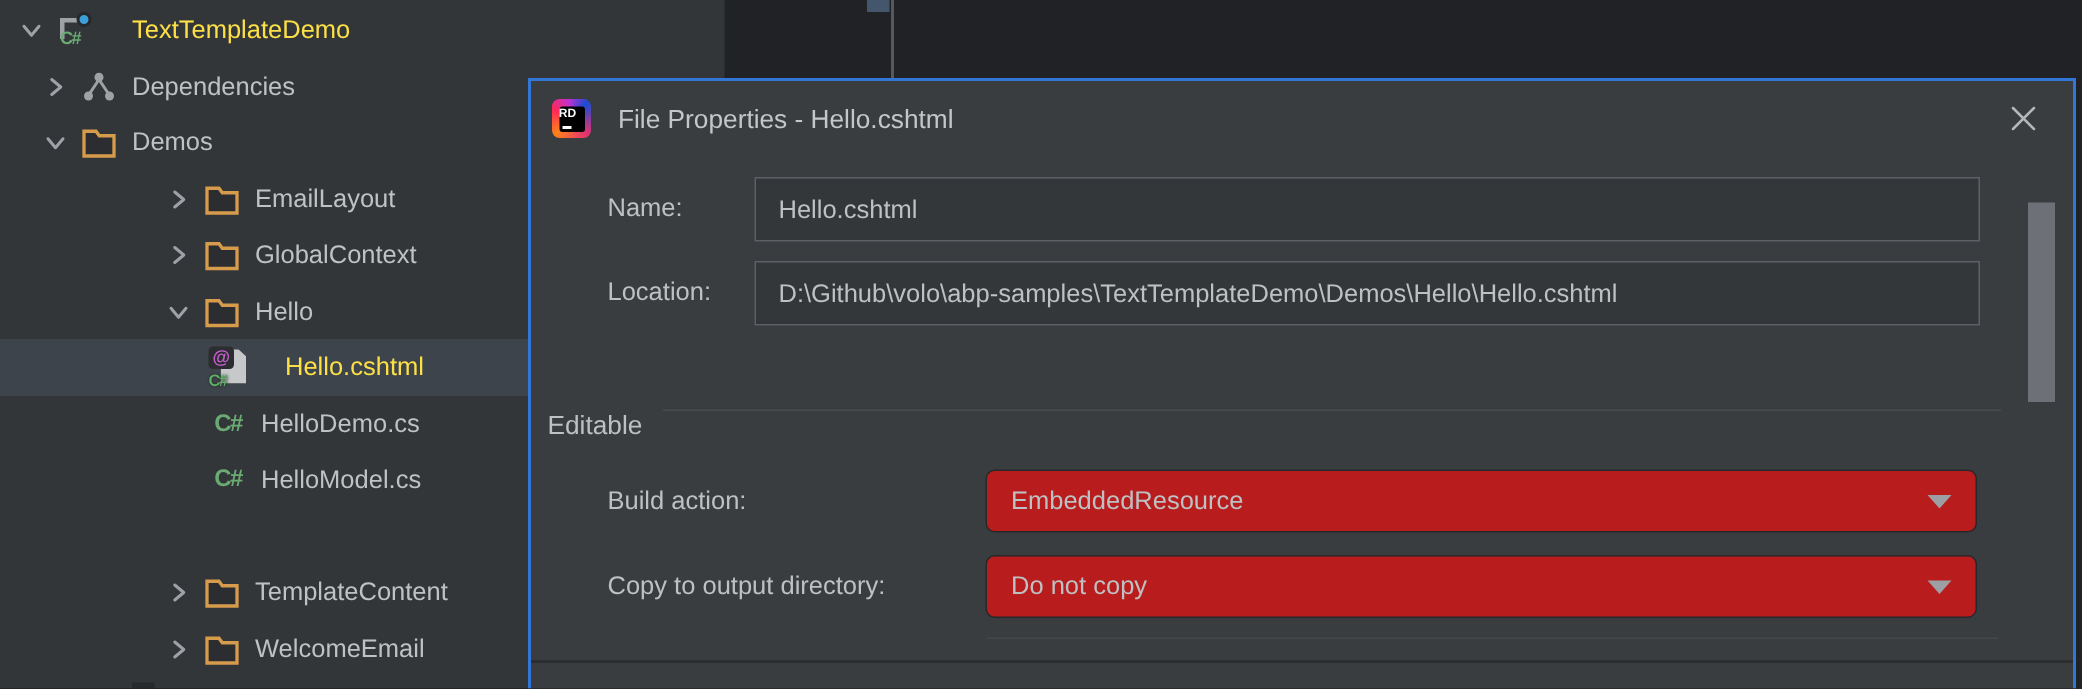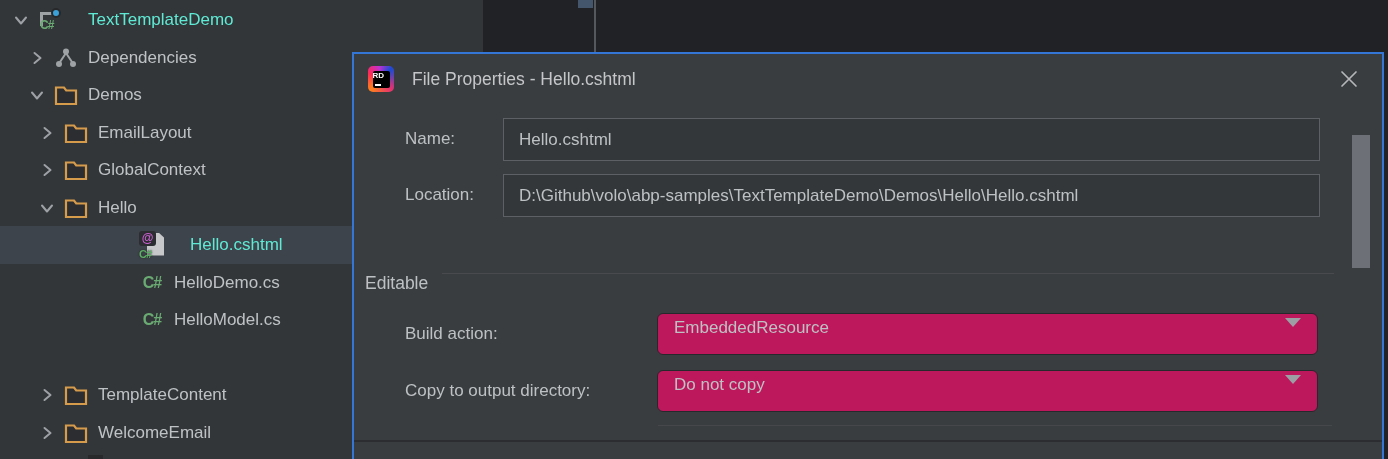--- a/index.html
+++ b/index.html
@@ -6,25 +6,25 @@
   body { background:#111; }
   .screen{
     position:relative; width:1388px; height:459px; overflow:hidden;
     background:#212225; font-family:"Liberation Sans", sans-serif;
   }
   
   .tree-panel{ position:absolute; left:0; top:0; width:483px; height:459px; background:#333639; }
   .tree-row{ position:absolute; left:0; width:483px; height:38px; display:flex; align-items:center;
              color:#bfc2c5; font-size:17px; cursor:default; }
   .tree-row.selected{ background:#3e444b; }
-  .lvl0{ padding-left:6px; } .lvl1{ padding-left:22px; } .lvl2{ padding-left:32px; } .lvl3{ padding-left:138px; }
+  .lvl0{ padding-left:6px; } .lvl1{ padding-left:22px; } .lvl2{ padding-left:104px; } .lvl3{ padding-left:138px; }
   .chev{ width:30px; height:38px; display:flex; align-items:center; justify-content:center; flex:0 0 30px; }
   .ticon{ width:28px; height:38px; display:flex; align-items:center; justify-content:center; flex:0 0 28px; position:relative; }
   .tlabel{ margin-left:8px; white-space:nowrap; }
-  .blue-label{ color:#5eead4;margin-left:24px; }
+  .blue-label{ color:#fde047;margin-left:24px; }
   
   .icon-folder svg{ display:block; }
   
   .cs-glyph{ color:#6aab73; font-weight:bold; font-size:16px; letter-spacing:-1px; }
   
   .icon-project{ position:relative; width:24px; height:24px; }
   .icon-project .frame{ position:absolute; left:2px; top:4px; width:15px; height:14px;
       border-left:3px solid #9fa2a5; border-top:3px solid #9fa2a5; }
   .icon-project .pcs{ position:absolute; left:2px; bottom:0px; color:#6aab73; font-weight:bold; font-size:12px; letter-spacing:-1px; }
   .icon-project .pdot{ position:absolute; right:1px; top:0px; width:10px; height:10px; border-radius:50%;
@@ -54,22 +54,22 @@
   .close-btn{ position:absolute; right:20px; top:12px; width:26px; height:26px; display:flex;
       align-items:center; justify-content:center; cursor:pointer; }
   .fld-label{ position:absolute; left:51px; height:42px; display:flex; align-items:center; font-size:17px; color:#bec1c3; }
   .fld-input{ position:absolute; left:149px; width:817px; height:43px; background:#34373a;
       border:1px solid #5d6165; color:#bec1c3; font-size:17px; padding:0 15px;
       font-family:"Liberation Sans", sans-serif; outline:none; }
   .section-hdr{ position:absolute; left:11px; right:48px; top:198px; height:42px;
       display:flex; align-items:center; gap:14px; }
   .section-hdr .sec-label{ font-size:17.5px; color:#bec1c3; flex:0 0 auto;margin-top:20px; }
   .section-hdr .sec-line{ flex:1; height:1px; background:#484a4e; }
-  .combo{ position:absolute; left:303px; width:661px; height:42px; background:#be185d;
-      border:1px solid #26282b; border-radius:6px; display:flex; 
+  .combo{ position:absolute; left:303px; width:661px; height:42px; background:#b91c1c;
+      border:1px solid #26282b; border-radius:6px; display:flex; align-items:center;
       padding:4px 16px; font-size:17px; color:#bec1c3; cursor:pointer; }
   .combo-arrow{ margin-left:auto; width:0; height:0;
       border-left:8px solid transparent; border-right:8px solid transparent; border-top:9px solid #9ca0a4; }
   .stub-line{ position:absolute; left:304px; right:50px; top:371px; height:1px; background:#45474b; }
   .footer-line{ position:absolute; left:0; top:386px; width:100%; height:2px; background:#2b2d30; }
   .dlg-scroll-thumb{ position:absolute; left:998px; top:81px; width:18px; height:133px; background:#6d7077; }
   .partial-icon{ position:absolute; left:88px; top:455px; width:15px; height:4px; background:#27292b; }
 </style>
 </head>
 <body>

